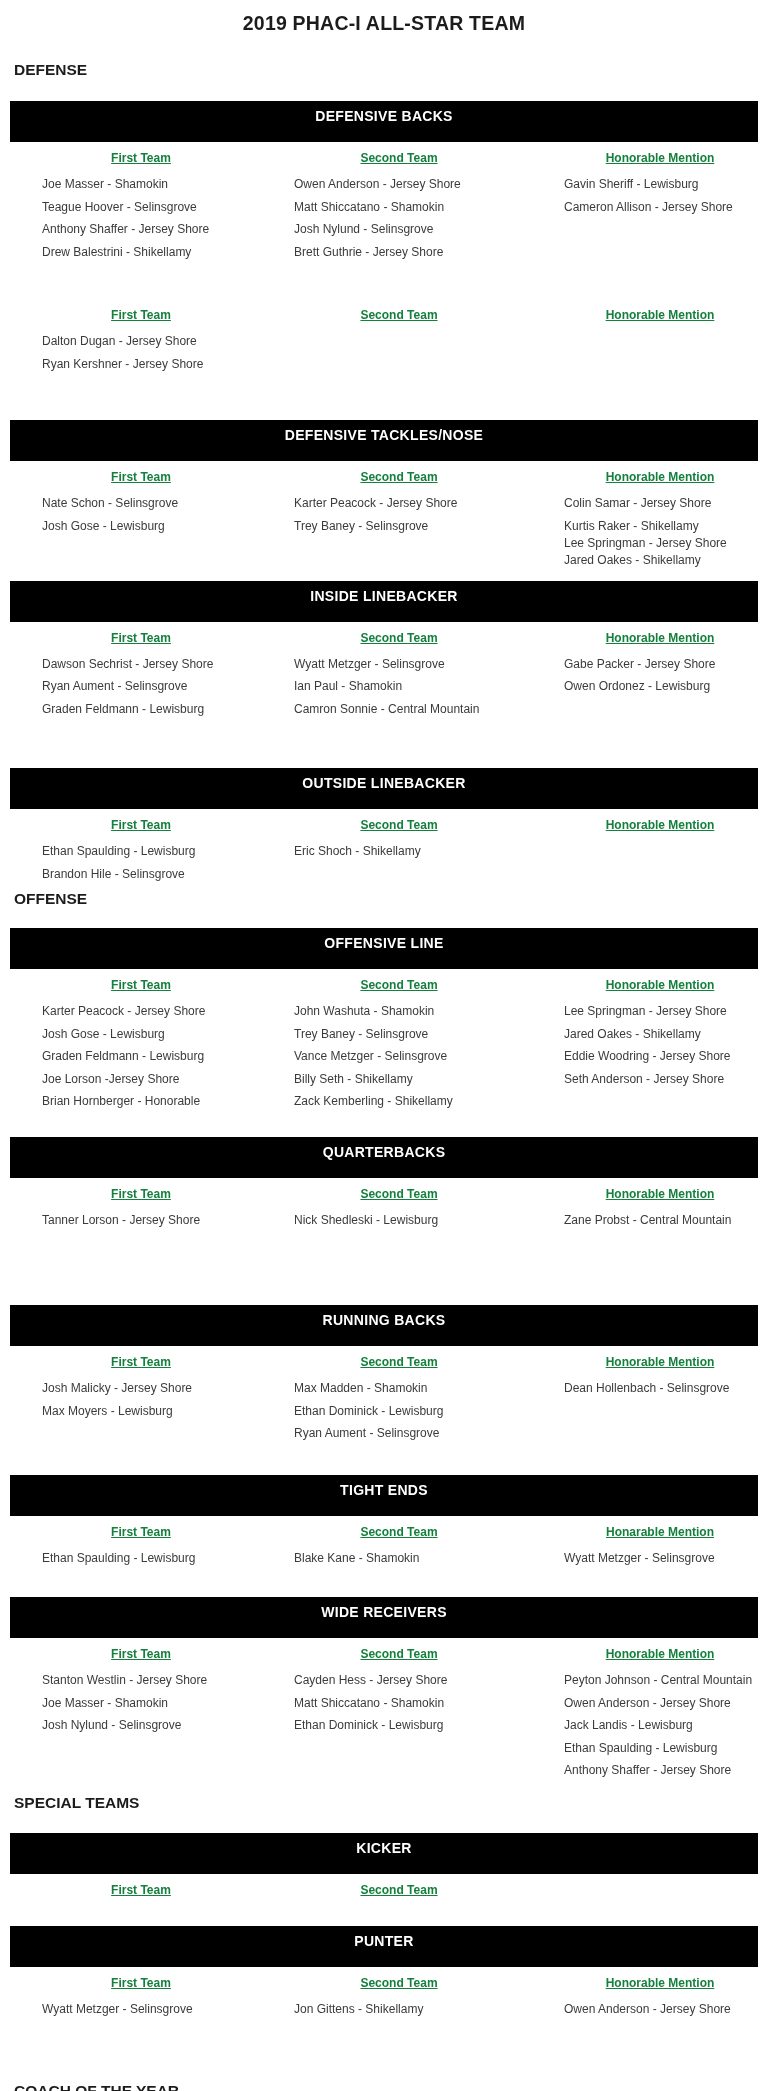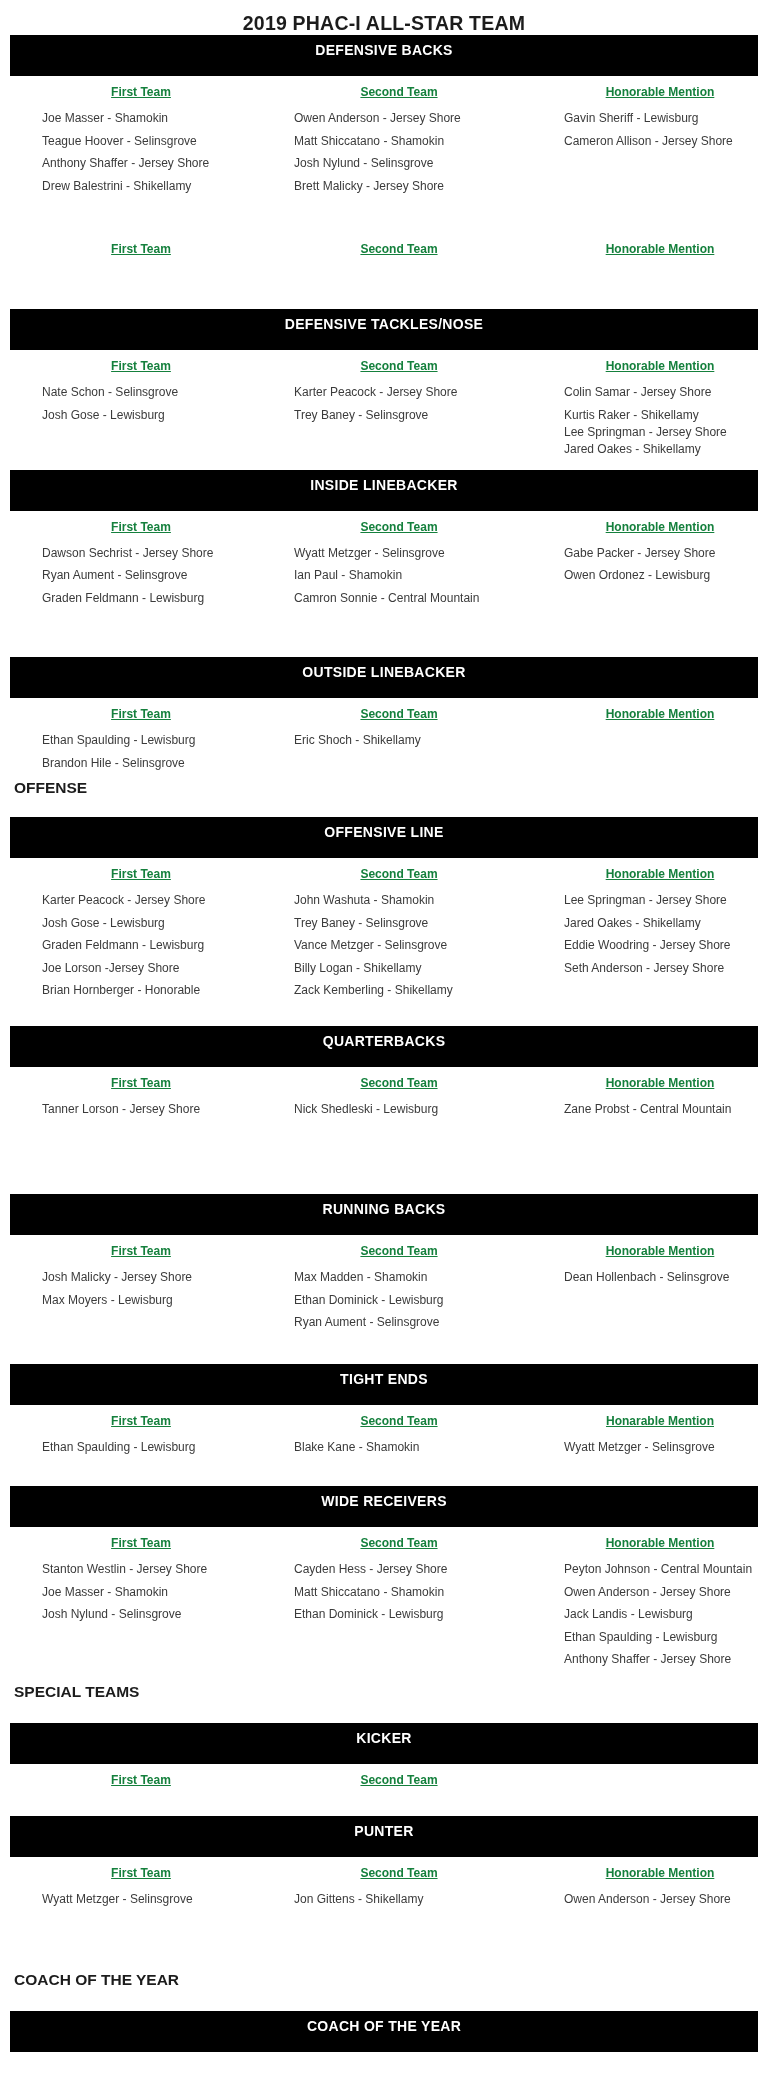--- a/index.html
+++ b/index.html
@@ -74,53 +74,58 @@
     color:var(--body-text);
   }
   .player.compact{margin-bottom:4px;}
 </style>
 </head>
 <body>
 
 <div class="page">
   <div class="page-title">2019 PHAC-I ALL-STAR TEAM</div>
   <div id="sections-container">
+      <div class="section-heading" style="margin-top: 26px; margin-bottom: 22px;">DEFENSE</div>
       <div class="group" style="margin-bottom: 37px;">
         <div class="bar"><span>DEFENSIVE BACKS</span></div>
         <div class="cols head-row">
           <div class="col c0"><span class="col-header">First Team</span></div>
           <div class="col c1"><span class="col-header">Second Team</span></div>
           <div class="col c2"><span class="col-header">Honorable Mention</span></div>
         </div>
         <div class="cols">
           <div class="col c0">
             <div class="player">Joe Masser - Shamokin</div>
             <div class="player">Teague Hoover - Selinsgrove</div>
             <div class="player">Anthony Shaffer - Jersey Shore</div>
             <div class="player">Drew Balestrini - Shikellamy</div>
           </div>
           <div class="col c1">
             <div class="player">Owen Anderson - Jersey Shore</div>
             <div class="player">Matt Shiccatano - Shamokin</div>
             <div class="player">Josh Nylund - Selinsgrove</div>
-            <div class="player">Brett Malicky - Jersey Shore</div>
+            <div class="player">Brett Guthrie - Jersey Shore</div>
           </div>
           <div class="col c2">
             <div class="player">Gavin Sheriff - Lewisburg</div>
             <div class="player">Cameron Allison - Jersey Shore</div>
           </div>
         </div>
       </div>
       <div class="group" style="margin-bottom: 40px;">
         <div class="cols head-row">
           <div class="col c0"><span class="col-header">First Team</span></div>
           <div class="col c1"><span class="col-header">Second Team</span></div>
           <div class="col c2"><span class="col-header">Honorable Mention</span></div>
         </div>
         <div class="cols">
+          <div class="col c0">
+            <div class="player">Dalton Dugan - Jersey Shore</div>
+            <div class="player">Ryan Kershner - Jersey Shore</div>
+          </div>
           <div class="col c1"></div>
           <div class="col c2"></div>
         </div>
       </div>
       <div class="group" style="margin-bottom: 10px;">
         <div class="bar"><span>DEFENSIVE TACKLES/NOSE</span></div>
         <div class="cols head-row">
           <div class="col c0"><span class="col-header">First Team</span></div>
           <div class="col c1"><span class="col-header">Second Team</span></div>
           <div class="col c2"><span class="col-header">Honorable Mention</span></div>
@@ -197,21 +202,21 @@
             <div class="player">Karter Peacock - Jersey Shore</div>
             <div class="player">Josh Gose - Lewisburg</div>
             <div class="player">Graden Feldmann - Lewisburg</div>
             <div class="player">Joe Lorson -Jersey Shore</div>
             <div class="player">Brian Hornberger - Honorable</div>
           </div>
           <div class="col c1">
             <div class="player">John Washuta - Shamokin</div>
             <div class="player">Trey Baney - Selinsgrove</div>
             <div class="player">Vance Metzger - Selinsgrove</div>
-            <div class="player">Billy Logan - Shikellamy</div>
+            <div class="player">Billy Seth - Shikellamy</div>
             <div class="player">Zack Kemberling - Shikellamy</div>
           </div>
           <div class="col c2">
             <div class="player">Lee Springman - Jersey Shore</div>
             <div class="player">Jared Oakes - Shikellamy</div>
             <div class="player">Eddie Woodring - Jersey Shore</div>
             <div class="player">Seth Anderson - Jersey Shore</div>
           </div>
         </div>
       </div>

